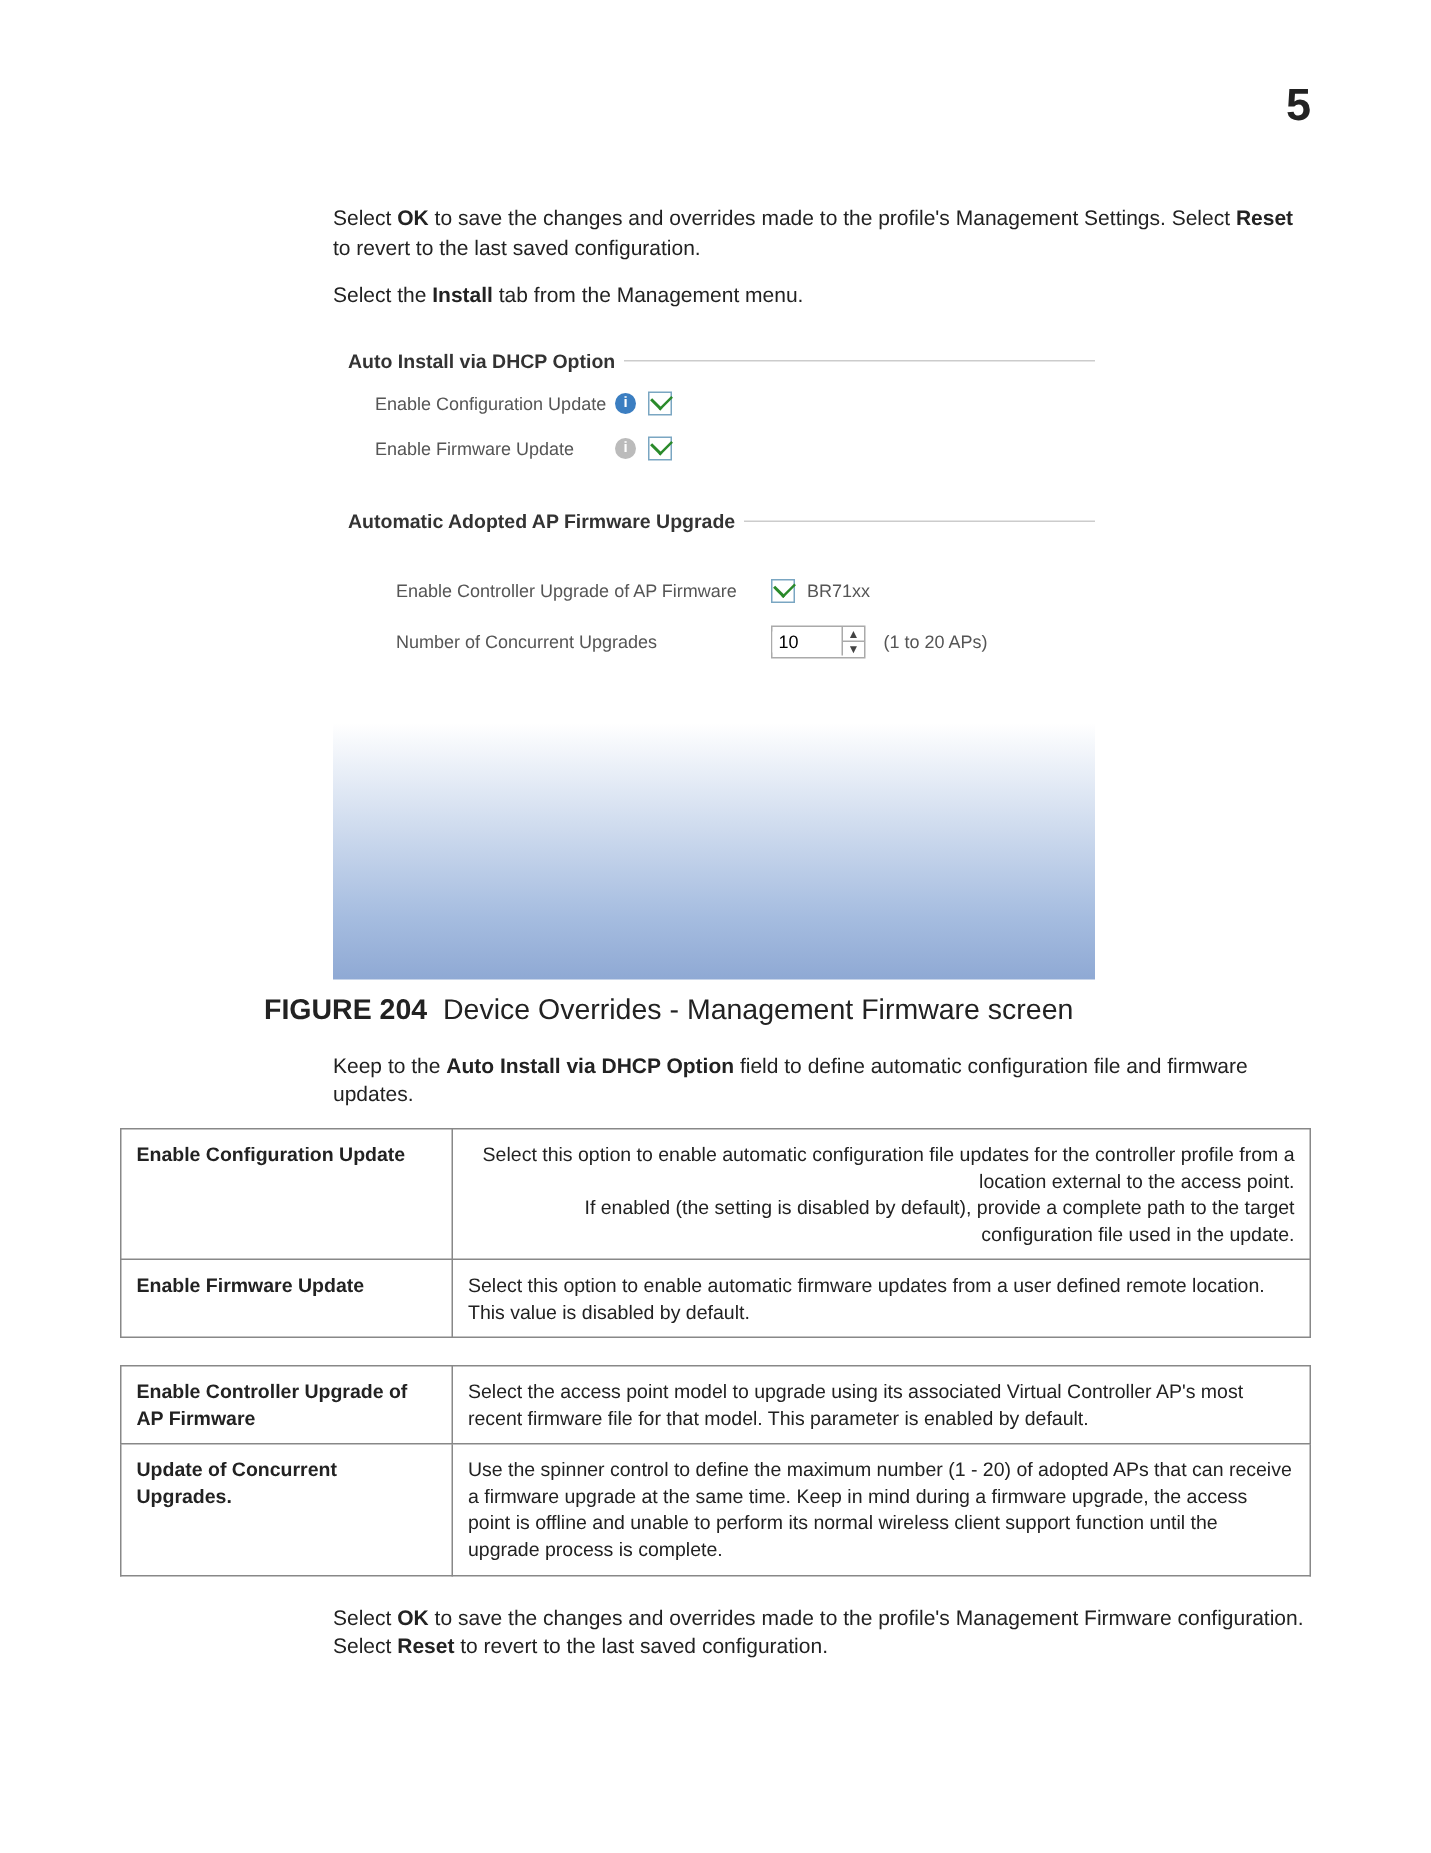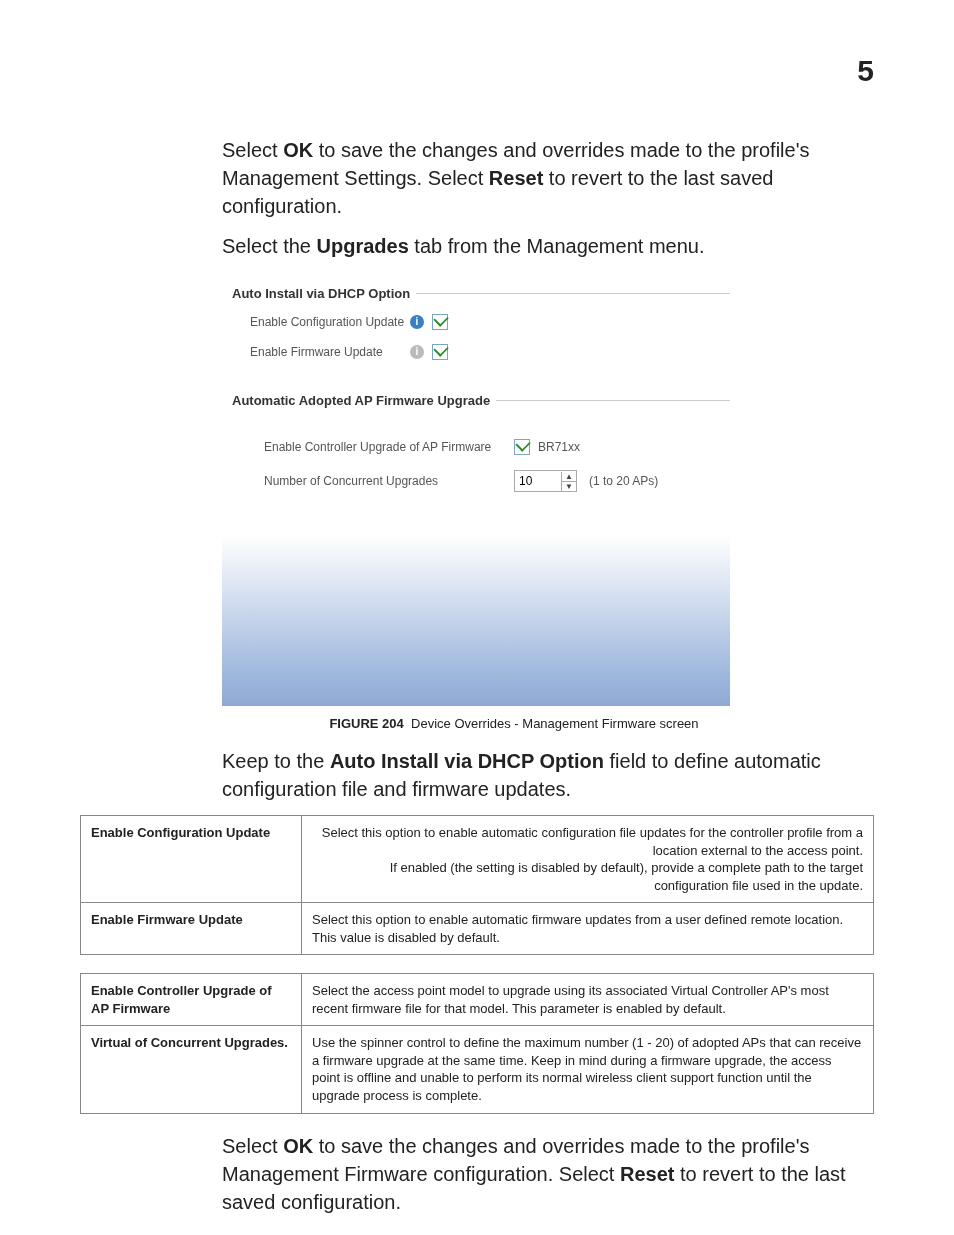--- a/index.html
+++ b/index.html
@@ -19,21 +19,21 @@
     position: absolute;
     top: 54px;
     right: 80px;
     font-size: 30px;
     font-weight: bold;
     color: #222;
   }
   .body-text {
     margin: 0 0 12px 0;
     line-height: 1.4;
-    font-size: 20px;
+    font-size: 14px;
   }
   .body-text.indent {
     margin-left: 142px;
   }
   b { font-weight: bold; }
   .screenshot {
     margin: 18px 0 10px 142px;
     width: 508px;
     height: 428px;
     border: none;
@@ -129,23 +129,22 @@
     flex: 1;
     font-size: 8px;
     line-height: 9px;
     text-align: center;
     color: #444;
     cursor: pointer;
   }
   .spinner .btns div:first-child { border-bottom: 1px solid #aaa; }
   .hint { margin-left: 12px; color: #555; text-align: right; }
   .figcap {
-    margin: 10px 0 16px 74px;
-    font-size: 13px;
-    text-align: center;
+    margin: 10px 0 16px 96px;
+    font-size: 19px;
   }
   .figcap b { font-weight: bold; }
   table.desc {
     border-collapse: collapse;
     width: 100%;
     margin: 4px 0 18px 0;
     font-size: 13px;
   }
   table.desc td {
     border: 1px solid #888;
@@ -164,21 +163,21 @@
 
 <div class="page">
   <div class="page-number">5</div>
   <div class="top-gap"></div>
 
   <p class="body-text indent">
     <span>Select </span><b>OK</b><span> to save the changes and overrides made to the profile's Management Settings. Select </span><b>Reset</b><span> to revert to the last saved configuration.</span>
   </p>
 
   <p class="body-text indent">
-    <span>Select the </span><b>Upgrades</b><span> tab from the Management menu.</span>
+    <span>Select the </span><b>Install</b><span> tab from the Management menu.</span>
   </p>
 
   <div class="screenshot">
     <div class="fs-title">
       <span>Auto Install via DHCP Option</span>
       <span class="rule"></span>
     </div>
     <div class="fs-body">
       <div class="fs-row">
         <span class="fs-label">Enable Configuration Update</span>
@@ -239,21 +238,21 @@
     </table>
 
 
   <table class="desc">
     <tbody>
         <tr>
       <td class="left">Enable Controller Upgrade of AP Firmware</td>
       <td>Select the access point model to upgrade using its associated Virtual Controller AP's most recent firmware file for that model. This parameter is enabled by default.</td>
     </tr>
     <tr>
-      <td class="left">Virtual of Concurrent Upgrades.</td>
+      <td class="left">Update of Concurrent Upgrades.</td>
       <td>Use the spinner control to define the maximum number (1 - 20) of adopted APs that can receive a firmware upgrade at the same time. Keep in mind during a firmware upgrade, the access point is offline and unable to perform its normal wireless client support function until the upgrade process is complete.</td>
     </tr>
   </tbody>
     </table>
 
   <p class="body-text indent">
     <span>Select </span><b>OK</b><span> to save the changes and overrides made to the profile's Management Firmware configuration. Select </span><b>Reset</b><span> to revert to the last saved configuration.</span>
   </p>
 </div>
 

